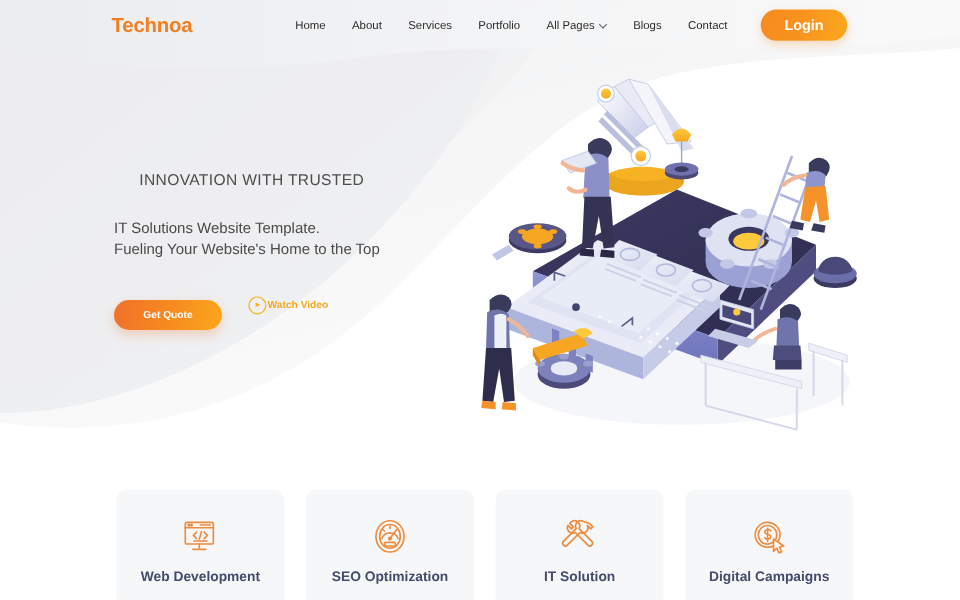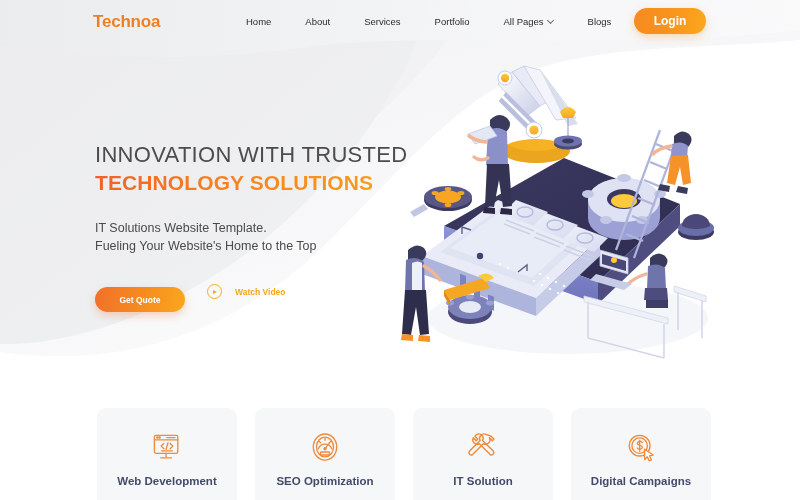--- a/index.html
+++ b/index.html
@@ -17,21 +17,21 @@
   
   .header {
     position:absolute; top:0; left:0; width:640px; height:48px;
     display:flex; align-items:center; z-index:20;
   }
   .logo {
     position:absolute; left:93px; top:12px;
     font-size:17px; font-weight:bold; color:#f07f22;
     letter-spacing:-0.2px;
   }
-  .nav { position:absolute; left:246px; top:16px; display:flex; align-items:center; gap:12px; }
+  .nav { position:absolute; left:246px; top:16px; display:flex; align-items:center; gap:0; }
   .nav-item {
     font-size:9.5px; color:#2b2b2b; font-weight:500;
     padding:0 13px 0 0; margin-right:9px; white-space:nowrap;
     display:flex; align-items:center; gap:4px;
   }
   .nav-item:last-child { margin-right:12px; padding-right:0; }
   .chev { display:inline-block; width:6px; height:6px; position:relative; top:-1px; }
   .chev::after {
     content:""; position:absolute; left:0; top:0;
     width:4px; height:4px; border-right:1px solid #6b6b6b; border-bottom:1px solid #6b6b6b;
@@ -43,22 +43,22 @@
     background:linear-gradient(100deg,#f68b1f 0%,#f8921e 45%,#fba81d 100%);
     color:#fff; font-size:12px; font-weight:bold;
     display:flex; align-items:center; justify-content:center;
     border:none; cursor:pointer;
     box-shadow:0 3px 8px rgba(246,139,31,0.30);
   }
 
   
   .hero { position:absolute; left:95px; top:142px; z-index:15; width:300px; }
   .hero-line1 {
-    font-size:22px; color:#4c4c4c; font-weight:400;
-    letter-spacing:0.3px; line-height:1.18; white-space:nowrap;
+    font-size:13px; color:#4c4c4c; font-weight:400;
+    letter-spacing:0.3px; line-height:1.18; white-space:nowrap;margin-left:21px;
   }
   .hero-line2 {
     font-size:21px; font-weight:bold; letter-spacing:0.1px;
     margin-top:3px; white-space:nowrap;
     background:linear-gradient(90deg,#f1612a 0%,#f47f20 38%,#f9a01b 100%);
     -webkit-background-clip:text; background-clip:text;
     -webkit-text-fill-color:transparent; color:#f47f20;
   }
   .hero-sub {
     margin-top:25px; font-size:12.5px; color:#4a4a4a;
@@ -67,21 +67,21 @@
   .hero-actions { margin-top:16px; display:flex; align-items:center; }
   .quote-btn {
     width:90px; height:25px; border-radius:13px; border:none;
     background:linear-gradient(100deg,#f1702a 0%,#f68a20 50%,#fba71d 100%);
     color:#fff; font-size:8.5px; font-weight:bold; cursor:pointer;
     display:flex; align-items:center; justify-content:center;
     box-shadow:0 4px 9px rgba(241,112,42,0.28);
     margin-top:16px;
   }
   .watch {
-    margin-left:22px; display:flex; align-items:center; gap:13px; cursor:pointer;
+    margin-left:22px; display:flex; align-items:center; gap:1px; cursor:pointer;
   }
   .play-circle {
     width:15px; height:15px; border-radius:50%;
     border:1px solid #f5b018; display:flex; align-items:center; justify-content:center;
   }
   .play-tri {
     width:0; height:0; margin-left:1px;
     border-left:4px solid #f5b018;
     border-top:2.6px solid transparent; border-bottom:2.6px solid transparent;
   }
@@ -163,21 +163,20 @@
     <div class="nav-item">
       <span>Contact</span>
     </div>
   </nav>
 
   <button class="login-btn">Login</button>
 </div>
 
 <div class="hero">
   <div class="hero-line1">INNOVATION WITH TRUSTED</div>
-  <div class="hero-line2">TECHNOLOGY SOLUTIONS</div>
   <div class="hero-sub">
     <span>IT Solutions Website Template.</span><br>
     <span>Fueling Your Website's Home to the Top</span>
   </div>
   <div class="hero-actions">
     <button class="quote-btn">Get Quote</button>
     <div class="watch">
       <span class="play-circle">
         <span class="play-tri"></span>
       </span>

